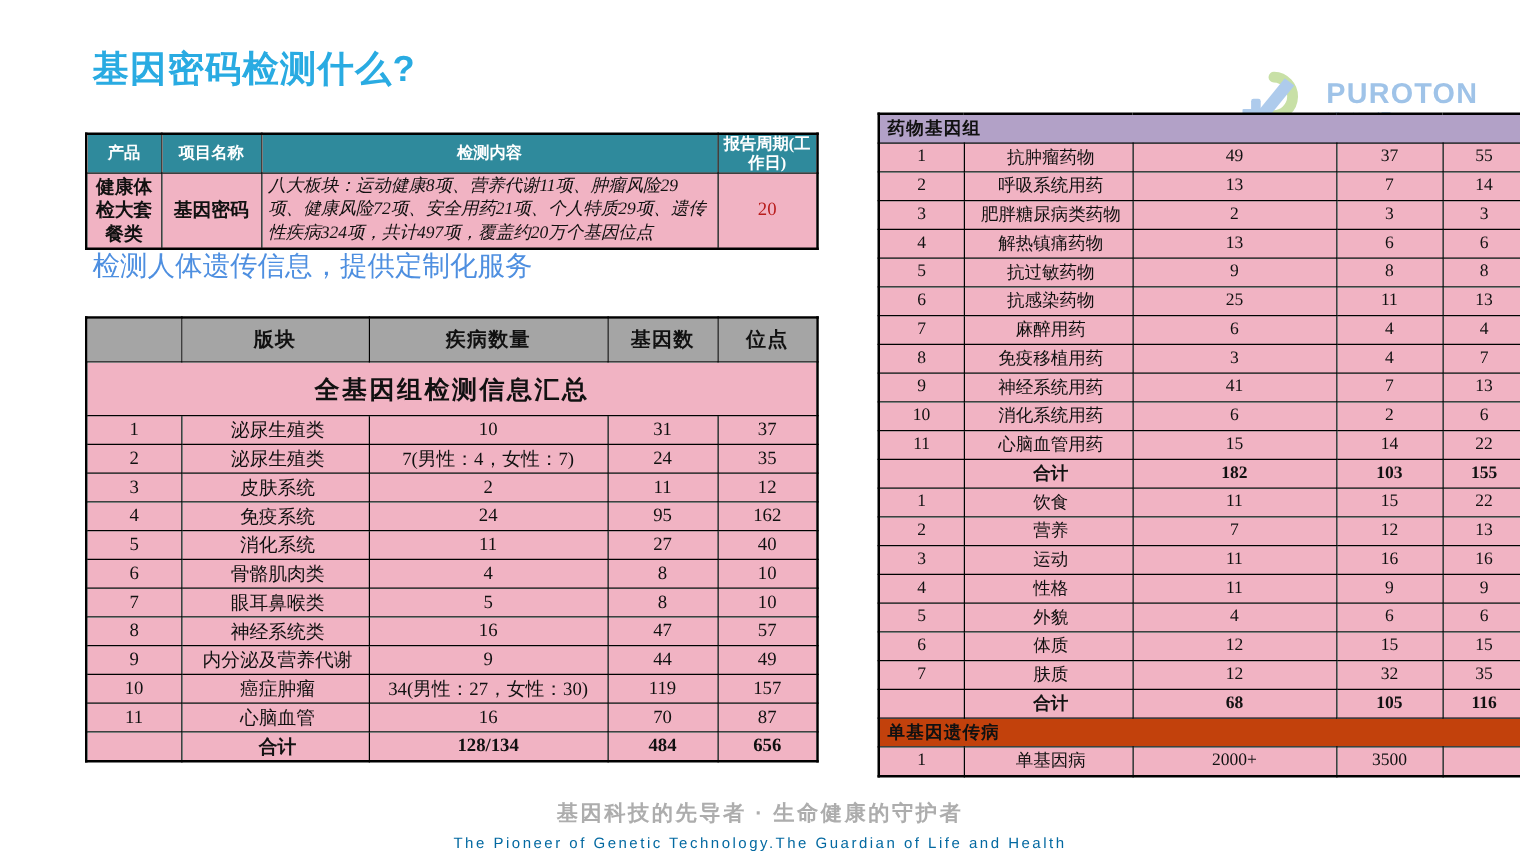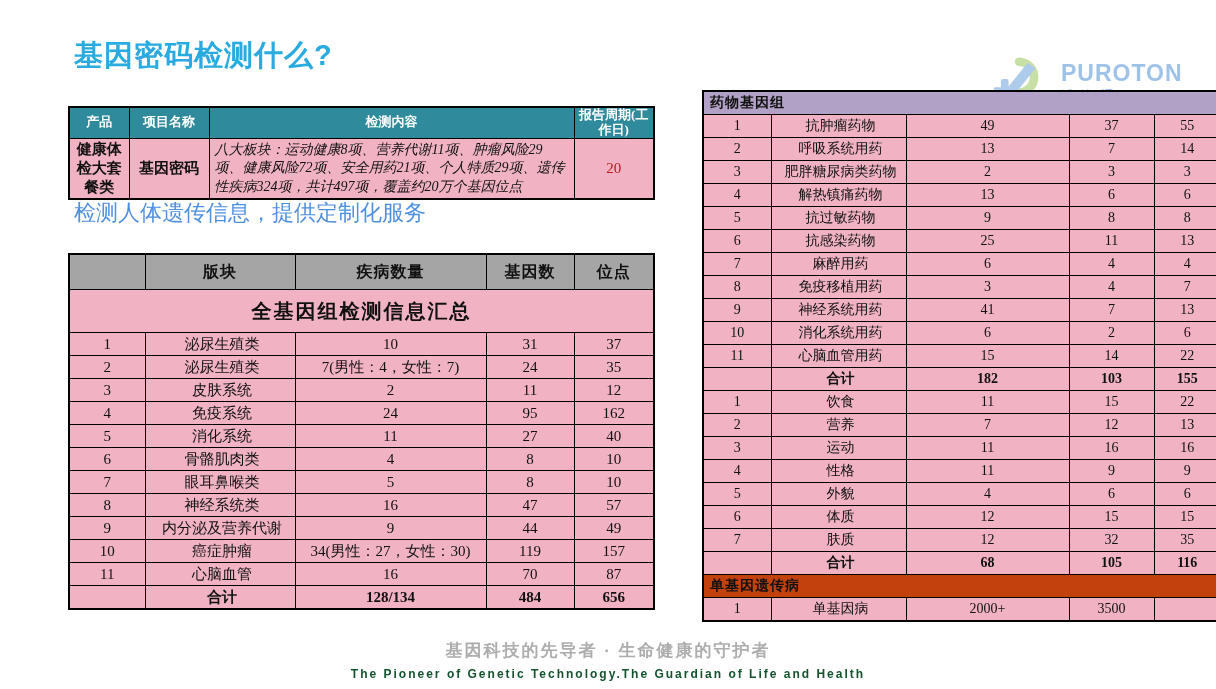--- a/index.html
+++ b/index.html
@@ -50,21 +50,21 @@
   .right-table td{background:#F1B3C3;height:22px;font-size:14px;}
   
   .section-label{font-weight:bold;text-align:left;padding-left:6px;font-size:15px;letter-spacing:1px;}
   .sec-green .section-label{background:#C3D69B;}
   .sec-purple .section-label{background:#B2A1C7;}
   .sec-cyan .section-label{background:#92CDDC;}
   .sec-orange .section-label{background:#c2410c;}
   
   .footer{position:absolute;left:0;right:0;bottom:8px;text-align:center;}
   .footer-cn{font-size:17px;font-weight:bold;color:#ADADAD;letter-spacing:2px;}
-  .footer-en{font-size:12px;color:#14532d;letter-spacing:2px;margin-top:5px;font-weight:bold;}
+  .footer-en{font-size:12px;color:#0369a1;letter-spacing:2px;margin-top:5px;font-weight:normal;}
 </style>
 </head>
 <body>
 
 <div class="main-title">基因密码检测什么?</div>
 
 <div class="logo">
   <span>
     <svg width="58" height="50" viewBox="0 0 60 52">
       <path d="M26 7 A16 16 0 1 1 25 39" fill="none" stroke="#C8E0A6" stroke-width="9" stroke-linecap="round"></path>

